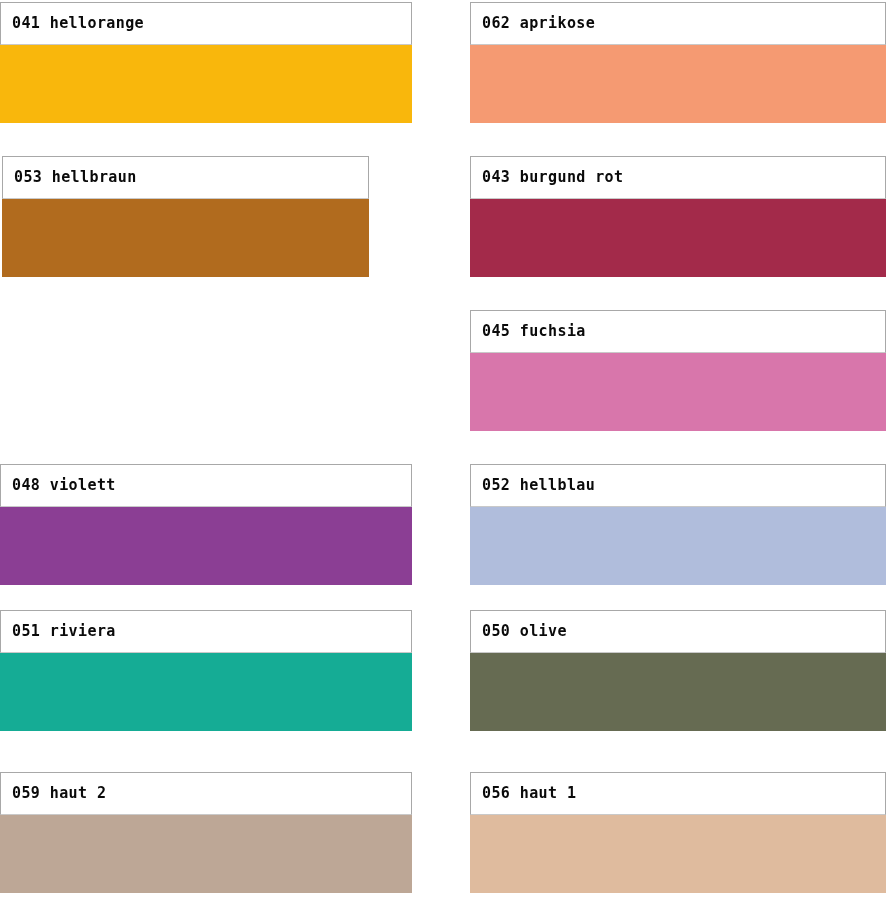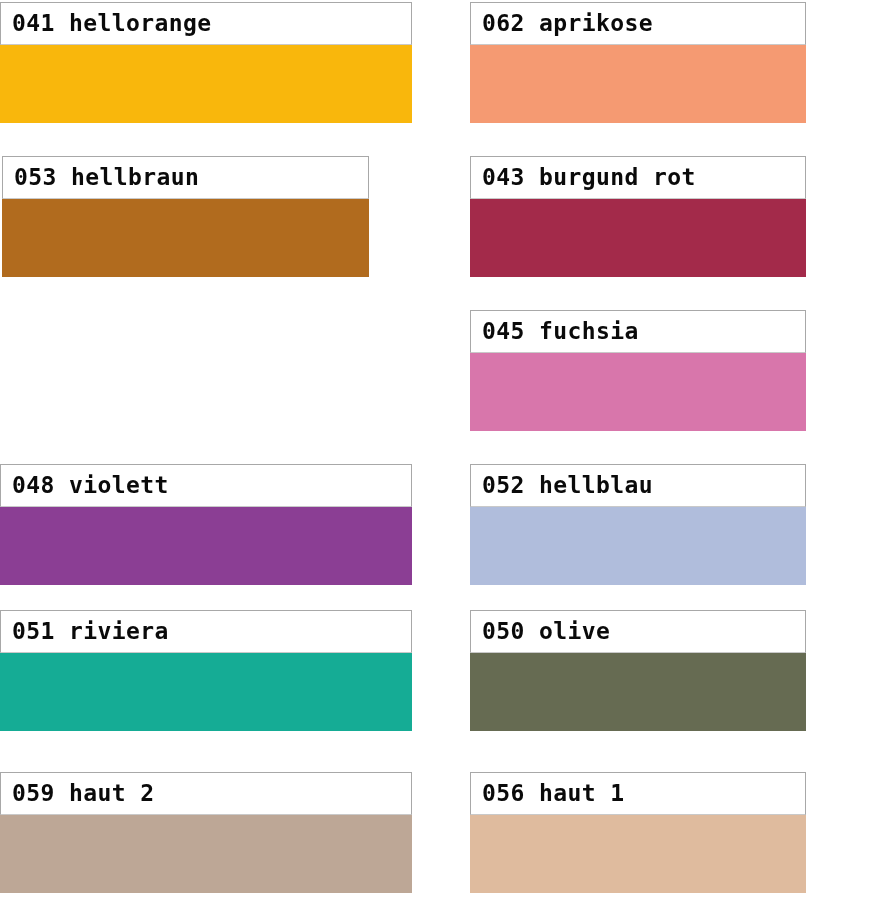--- a/index.html
+++ b/index.html
@@ -35,37 +35,37 @@
     border: 1px solid #a8a8a8;
     border-bottom: 1px solid #c9c9c9;
     display: flex;
     align-items: center;
     padding-left: 11px;
     overflow: hidden;
   }
 
   .swatch-label-text {
     font-family: "DejaVu Sans Mono", "Liberation Mono", monospace;
-    font-size: 23px;
+    font-size: 15px;
     font-weight: bold;
     letter-spacing: 0.4px;
     color: #0a0a0a;
     white-space: nowrap;
     line-height: 1;
   }
 
   .swatch-color-band {
     box-sizing: border-box;
     width: 100%;
     height: 78px;
   }
 
   
   .col-left  { left: 2px;   width: 367px; }
-  .col-right { left: 470px; width: 336px; }
+  .col-right { left: 470px; width: 416px; }
 
   
   .bleed-left { left: 0px; width: 412px; }
 
   
   .row-1 { top: 2px;   }
   .row-2 { top: 156px; }
   .row-3 { top: 310px; }
   .row-4 { top: 464px; }
   .row-5 { top: 610px; }

